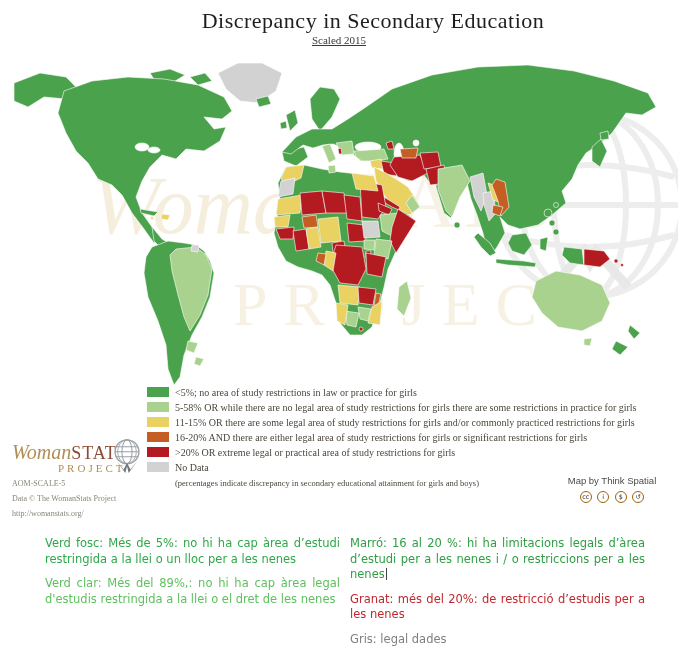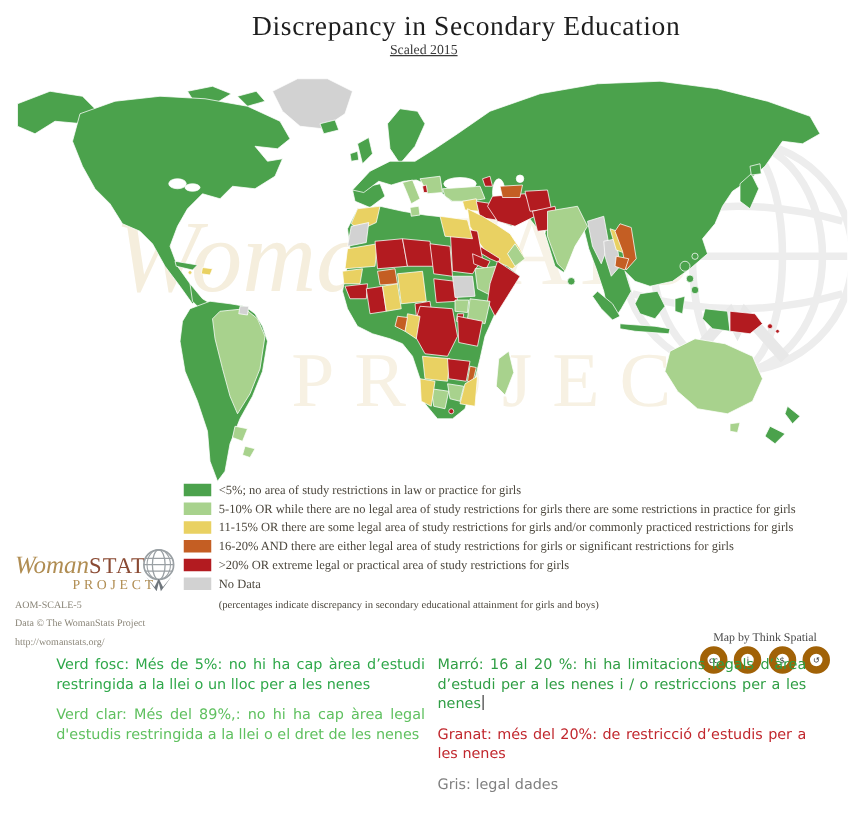--- a/index.html
+++ b/index.html
@@ -29,29 +29,29 @@
   .logo-line{white-space:nowrap;}
   .logo-script{font-family:"Liberation Serif",serif;font-style:italic;font-size:20px;color:#b08d52;}
   .logo-caps{font-family:"Liberation Serif",serif;font-size:18px;color:#8a4a33;letter-spacing:1px;}
   .logo-project{font-family:"Liberation Serif",serif;font-size:11px;color:#b08d52;
                 letter-spacing:3px;margin-left:46px;margin-top:-2px;}
   .logo-globe{position:absolute;left:98px;top:-4px;}
   .logo-small{font-family:"Liberation Serif",serif;font-size:8px;color:#8a8578;line-height:10px;margin-top:5px;}
 
   
   .attribution{position:absolute;right:6px;top:475px;width:120px;text-align:center;}
-  .attribution-text{font-family:Liberation Serif, serif;font-size:9.5px;color:#4a4a4a;margin-top:31px;}
+  .attribution-text{font-family:Liberation Sans, sans-serif;font-size:9.5px;color:#4a4a4a;}
   .cc-row{margin-top:1px;}
-  .cc-icon{display:inline-block;width:10px;height:10px;border:6px solid #a16207;border-radius:50%;
+  .cc-icon{display:inline-block;width:10px;height:10px;border:1px solid #a16207;border-radius:50%;
            font-size:6.5px;line-height:10px;text-align:center;color:#333;margin:0 .5px;
            font-family:"DejaVu Sans",sans-serif;vertical-align:middle;}
 
   
   .annotations{position:absolute;top:524px;left:0;width:678px;height:139px;}
-  .col{position:absolute;top:0;width:295px;}
+  .col{position:absolute;top:12px;width:295px;}
   .col-left{left:45px;}
   .col-right{left:350px;}
   .col p{margin:0 0 9px 0;font-family:"DejaVu Sans",sans-serif;font-size:11.5px;
          line-height:15.5px;text-align:justify;}
   .caret{display:inline-block;width:1px;height:12px;background:#444;margin-left:1px;vertical-align:-2px;}
 </style>
 </head>
 <body>
 
 <div class="stage">
@@ -202,21 +202,21 @@
     </svg>
   </div>
 
   <div class="legend">
     <div class="legend-row">
       <span class="swatch" style="background-color: rgb(75, 162, 76);"></span>
       <span class="legend-label">&lt;5%; no area of study restrictions in law or practice for girls</span>
     </div>
     <div class="legend-row">
       <span class="swatch" style="background-color: rgb(168, 210, 141);"></span>
-      <span class="legend-label">5-10% OR while there are no legal area of study restrictions for girls there are some restrictions in practice for girls</span>
+      <span class="legend-label">5-58% OR while there are no legal area of study restrictions for girls there are some restrictions in practice for girls</span>
     </div>
     <div class="legend-row">
       <span class="swatch" style="background-color: rgb(233, 209, 98);"></span>
       <span class="legend-label">11-15% OR there are some legal area of study restrictions for girls and/or commonly practiced restrictions for girls</span>
     </div>
     <div class="legend-row">
       <span class="swatch" style="background-color: rgb(196, 94, 35);"></span>
       <span class="legend-label">16-20% AND there are either legal area of study restrictions for girls or significant restrictions for girls</span>
     </div>
     <div class="legend-row">

